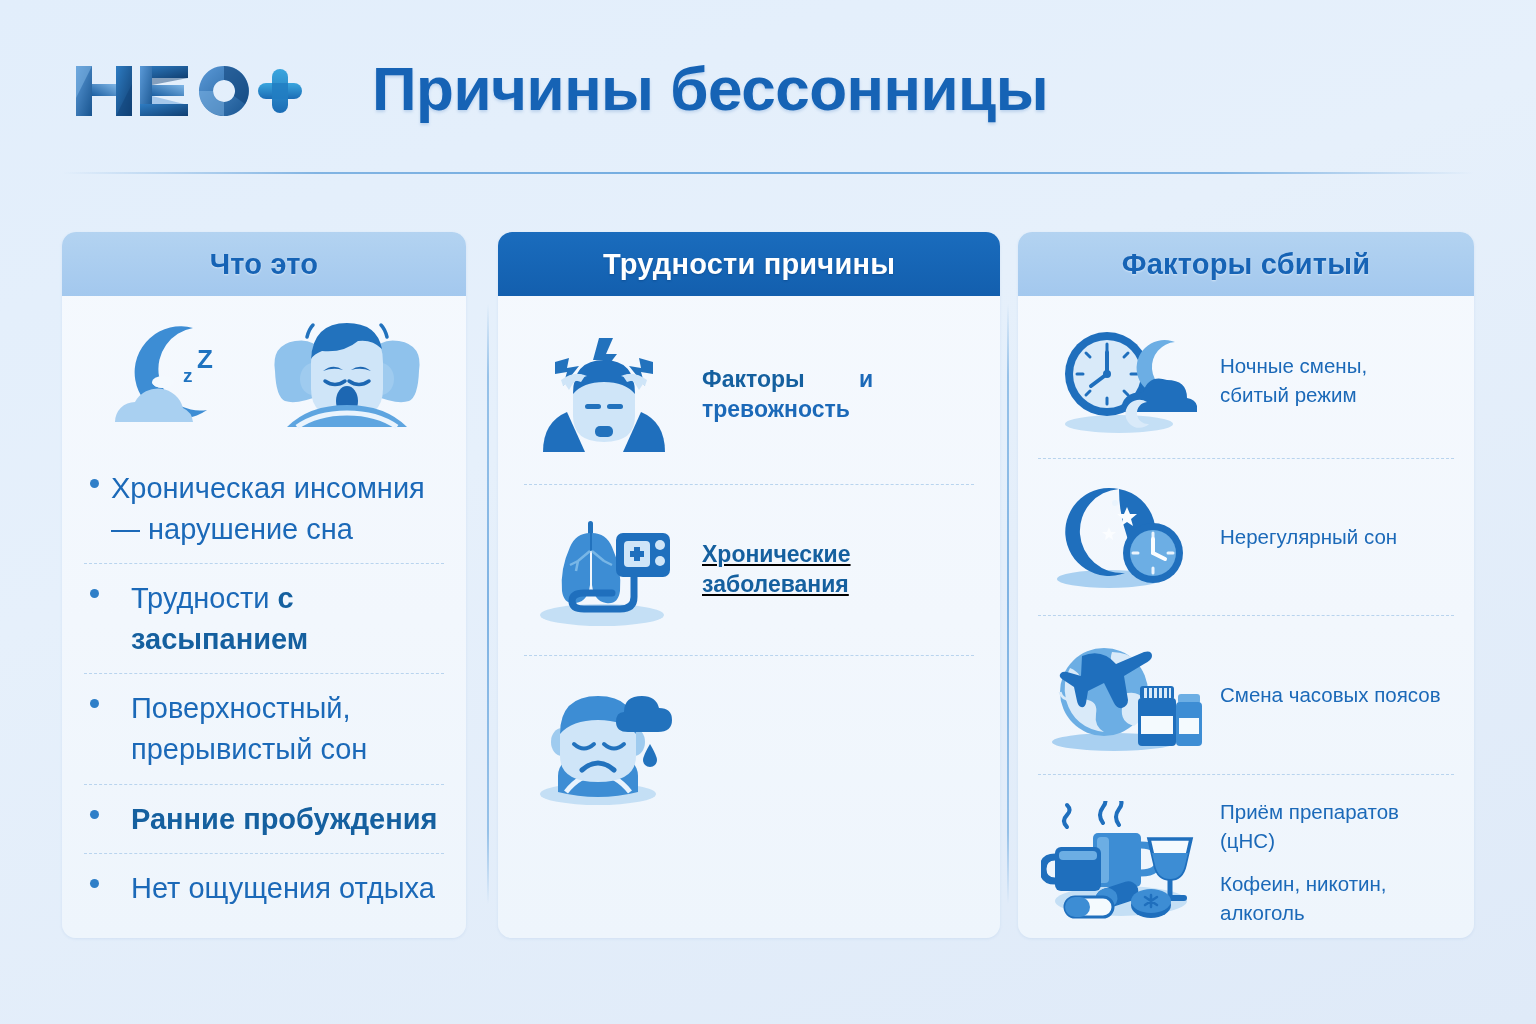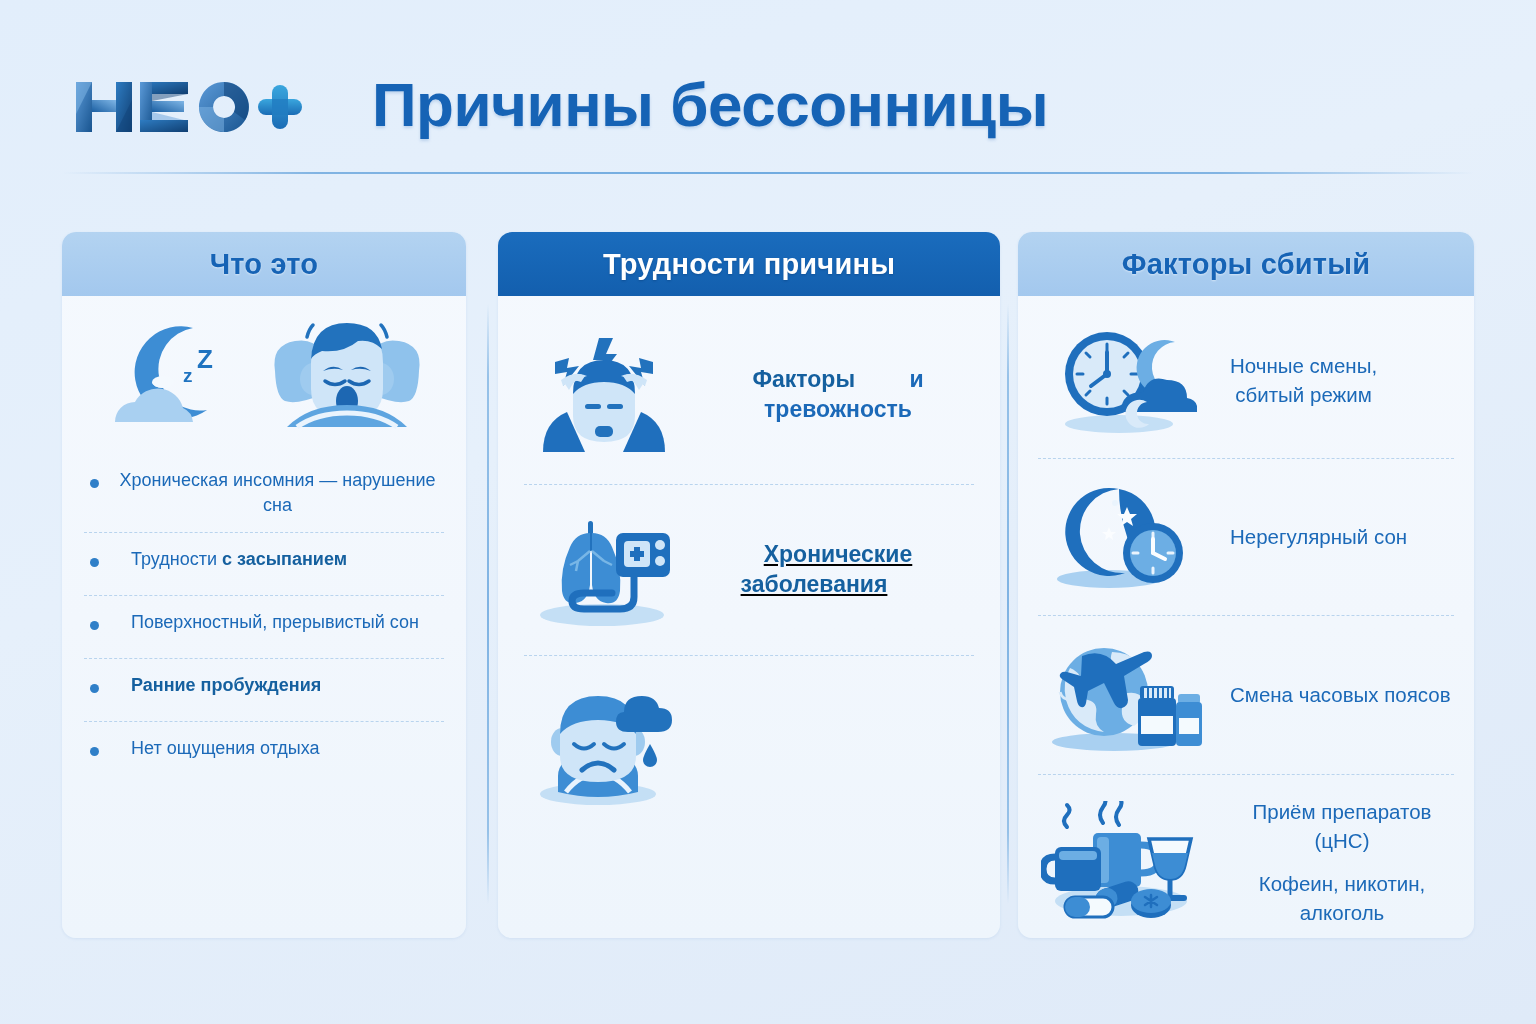--- a/index.html
+++ b/index.html
@@ -18,21 +18,21 @@
   .page {
     position: relative;
     width: 1536px;
     height: 1024px;
     box-sizing: border-box;
   }
 
   
   .header {
     position: absolute;
-    left: 0; top: 16px;
+    left: 0; top: 0;
     width: 1536px;
     height: 172px;
     display: flex;
     align-items: center;
   }
   .logo {
     position: absolute;
     left: 72px;
     top: 58px;
     height: 66px;
@@ -63,21 +63,20 @@
     opacity: .85;
   }
 
   
   .columns {
     position: absolute;
     left: 0;
     top: 232px;
     width: 1249px;
     height: 706px;
-    text-align: center;
   }
 
   .vdiv {
     position: absolute;
     top: 72px;
     width: 2px;
     height: 600px;
     background: linear-gradient(to bottom, rgba(110,170,225,0), #7cb2e2 12%, #5d9fdb 50%, #7cb2e2 88%, rgba(110,170,225,0));
     opacity: .75;
   }
@@ -146,21 +145,21 @@
     gap: 20px;
   }
   .dot {
     width: 9px; height: 9px;
     border-radius: 50%;
     background: #2f7fc8;
     margin: 11px 12px 0 2px;
     flex: 0 0 auto;
   }
   .btext {
-    font-size: 18px;
+    font-size: 29px;
     color: #1b69b8;
     line-height: 1.40;
   }
   .btext b { font-weight: bold; color: #15609f; }
 
   
   .cause-list { padding: 10px 26px 0 26px; }
   .cause-row {
     display: flex;
     align-items: center;
@@ -181,21 +180,21 @@
     font-weight: bold;
     line-height: 1.3;
   }
   .cause-label .reg { font-weight: bold; color: #1b69b8; margin-left: 48px; }
 
   
   .risk-list { padding: 6px 20px 0 20px; }
   .risk-row {
     display: flex;
     align-items: center;
-    gap: 24px;
+    gap: 14px;
     padding: 22px 0;
   }
   .risk-row + .risk-row { border-top: 1px dashed #b9d4ee; }
   .risk-icon {
     flex: 0 0 auto;
     width: 168px;
     display: flex;
     align-items: center;
     justify-content: center;
   }

